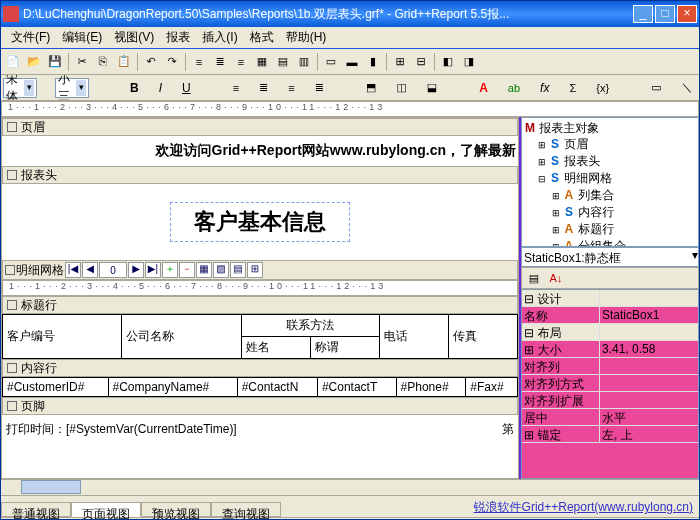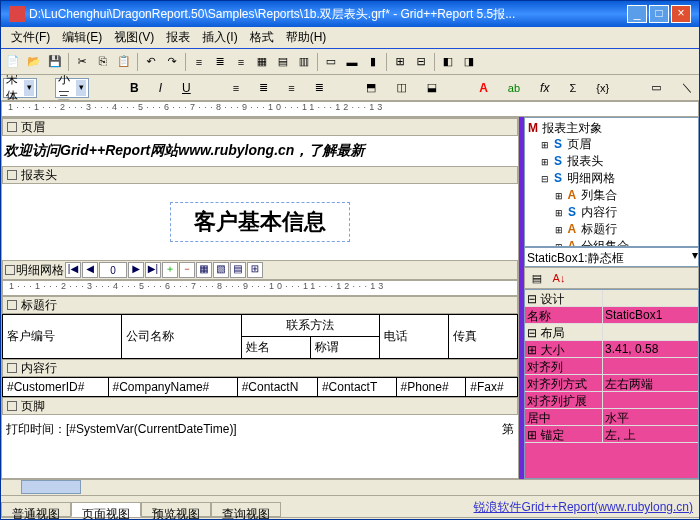--- a/index.html
+++ b/index.html
@@ -1,43 +1,43 @@
 <!DOCTYPE html>
 <html><head>
 <meta charset="utf-8">
 <style>
 *{box-sizing:border-box;margin:0;padding:0;font-family:SimSun,"宋体",sans-serif;font-size:12px}
 body{width:700px;height:520px;background:#ece9d8;overflow:hidden;border:1px solid #003399}
-.titlebar{height:26px;background:linear-gradient(#0a5bd6,#3d90ff,#0a5bd6);color:#fff;display:flex;align-items:center;padding:0 8px}
+.titlebar{height:26px;background:linear-gradient(#0a5bd6,#3d90ff,#0a5bd6);color:#fff;display:flex;align-items:center;padding:0 2px}
 .titlebar .ico{width:16px;height:16px;background:#d44;margin-right:4px}
 .titlebar .ttl{flex:1;white-space:nowrap;overflow:hidden}
 .winbtns{display:flex;gap:2px}
 .winbtn{width:20px;height:18px;background:#5a9de8;border:1px solid #fff;text-align:center;line-height:14px;color:#fff;font-family:Arial}
 .winbtn.cl{background:#e05030}
 .menubar{height:22px;background:#ece9d8;display:flex;align-items:center;padding:0 4px;border-bottom:1px solid #1d4ed8}
 .menubar span{padding:2px 6px}
 .toolbar{height:26px;background:#ece9d8;border-bottom:1px solid #aca899;display:flex;align-items:center;padding:0 2px;gap:1px;overflow:hidden}
 .tbtn{width:20px;height:20px;border:1px solid #ece9d8;display:inline-flex;align-items:center;justify-content:center;font-family:Arial;font-size:11px}
 .sep{width:1px;height:18px;background:#aca899;margin:0 2px}
 .fontrow{height:26px;background:#ece9d8;border-bottom:1px solid #aca899;display:flex;align-items:center;padding:0 2px;gap:18px;overflow:hidden}
 .combo{height:20px;border:1px solid #7f9db9;background:#fff;padding:0 2px;display:flex;align-items:center}
 .combo .dd{width:14px;height:16px;background:#c9d8ef;text-align:center;line-height:14px;margin-left:2px;font-size:9px}
 .ruler{height:16px;background:#fff;border:1px solid #aca899;font-size:9px;padding-left:6px;white-space:nowrap;overflow:hidden;letter-spacing:3px;color:#555}
 .main{display:flex;height:362px}
 .design{flex:1;background:#fff;border:1px solid #aca899;overflow:hidden;position:relative}
 .sechdr{height:18px;background:#ece9d8;border:1px solid #aca899;display:flex;align-items:center;padding:0 4px;gap:4px;font-size:12px}
 .sechdr .sq{width:10px;height:10px;border:1px solid #666}
 .pgbody{background:#fff}
-.banner{text-align:left;font-style:italic;font-weight:bold;padding:6px 2px;font-size:14px;white-space:nowrap;overflow:hidden}
+.banner{text-align:right;font-weight:bold;padding:6px 2px;font-size:14px;white-space:nowrap;overflow:hidden}
 .titletxt{text-align:center;font-weight:bold;font-size:22px;padding:4px;border:1px dashed #7aa1e4;margin:18px auto;width:180px}
 .gridbar{height:20px;background:#ece9d8;border:1px solid #aca899;display:flex;align-items:center;padding:0 2px;gap:1px}
 .navbtn{width:16px;height:16px;border:1px solid #999;background:#fff;text-align:center;line-height:12px;font-size:10px;color:#005}
 .table{border-collapse:collapse;width:100%}
 .table td{border:1px solid #000;padding:2px 4px;font-size:12px;height:18px}
-.right{width:180px;display:flex;flex-direction:column;border-left:5px solid #6d28d9}
+.right{width:180px;display:flex;flex-direction:column;border-left:2px solid #6d28d9}
 .tree{flex:0 0 130px;background:#fff;border:1px solid #7f9db9;overflow:hidden;font-size:12px;line-height:16px;padding:2px}
 .tree .row{white-space:nowrap}
 .tree .ic{display:inline-block;width:12px;text-align:center;font-weight:bold;font-family:Arial}
 .objcombo{height:20px;display:flex;border:1px solid #7f9db9;background:#fff}
 .objcombo span{flex:1;padding:2px}
 .prophdr{height:22px;background:#ece9d8;border:1px solid #aca899;display:flex;align-items:center;padding:0 2px;gap:2px}
 .props{flex:1;background:#ec4899;border:1px solid #7f9db9;overflow:hidden}
 .prow{display:flex;border-bottom:1px solid #ddd;height:17px}
 .prow .k{width:78px;padding:1px 2px;border-right:1px solid #ddd}
 .prow .v{flex:1;padding:1px 2px;font-weight:normal}
@@ -264,21 +264,20 @@
         <div class="prow">
           <div class="k">⊞ 大小</div>
           <div class="v">3.41, 0.58</div>
         </div>
         <div class="prow">
           <div class="k">对齐列</div>
           <div class="v"></div>
         </div>
         <div class="prow">
           <div class="k">对齐列方式</div>
-          <div class="v">左右两端</div>
         </div>
         <div class="prow">
           <div class="k">对齐列扩展</div>
           <div class="v"></div>
         </div>
         <div class="prow">
           <div class="k">居中</div>
           <div class="v">水平</div>
         </div>
         <div class="prow">

